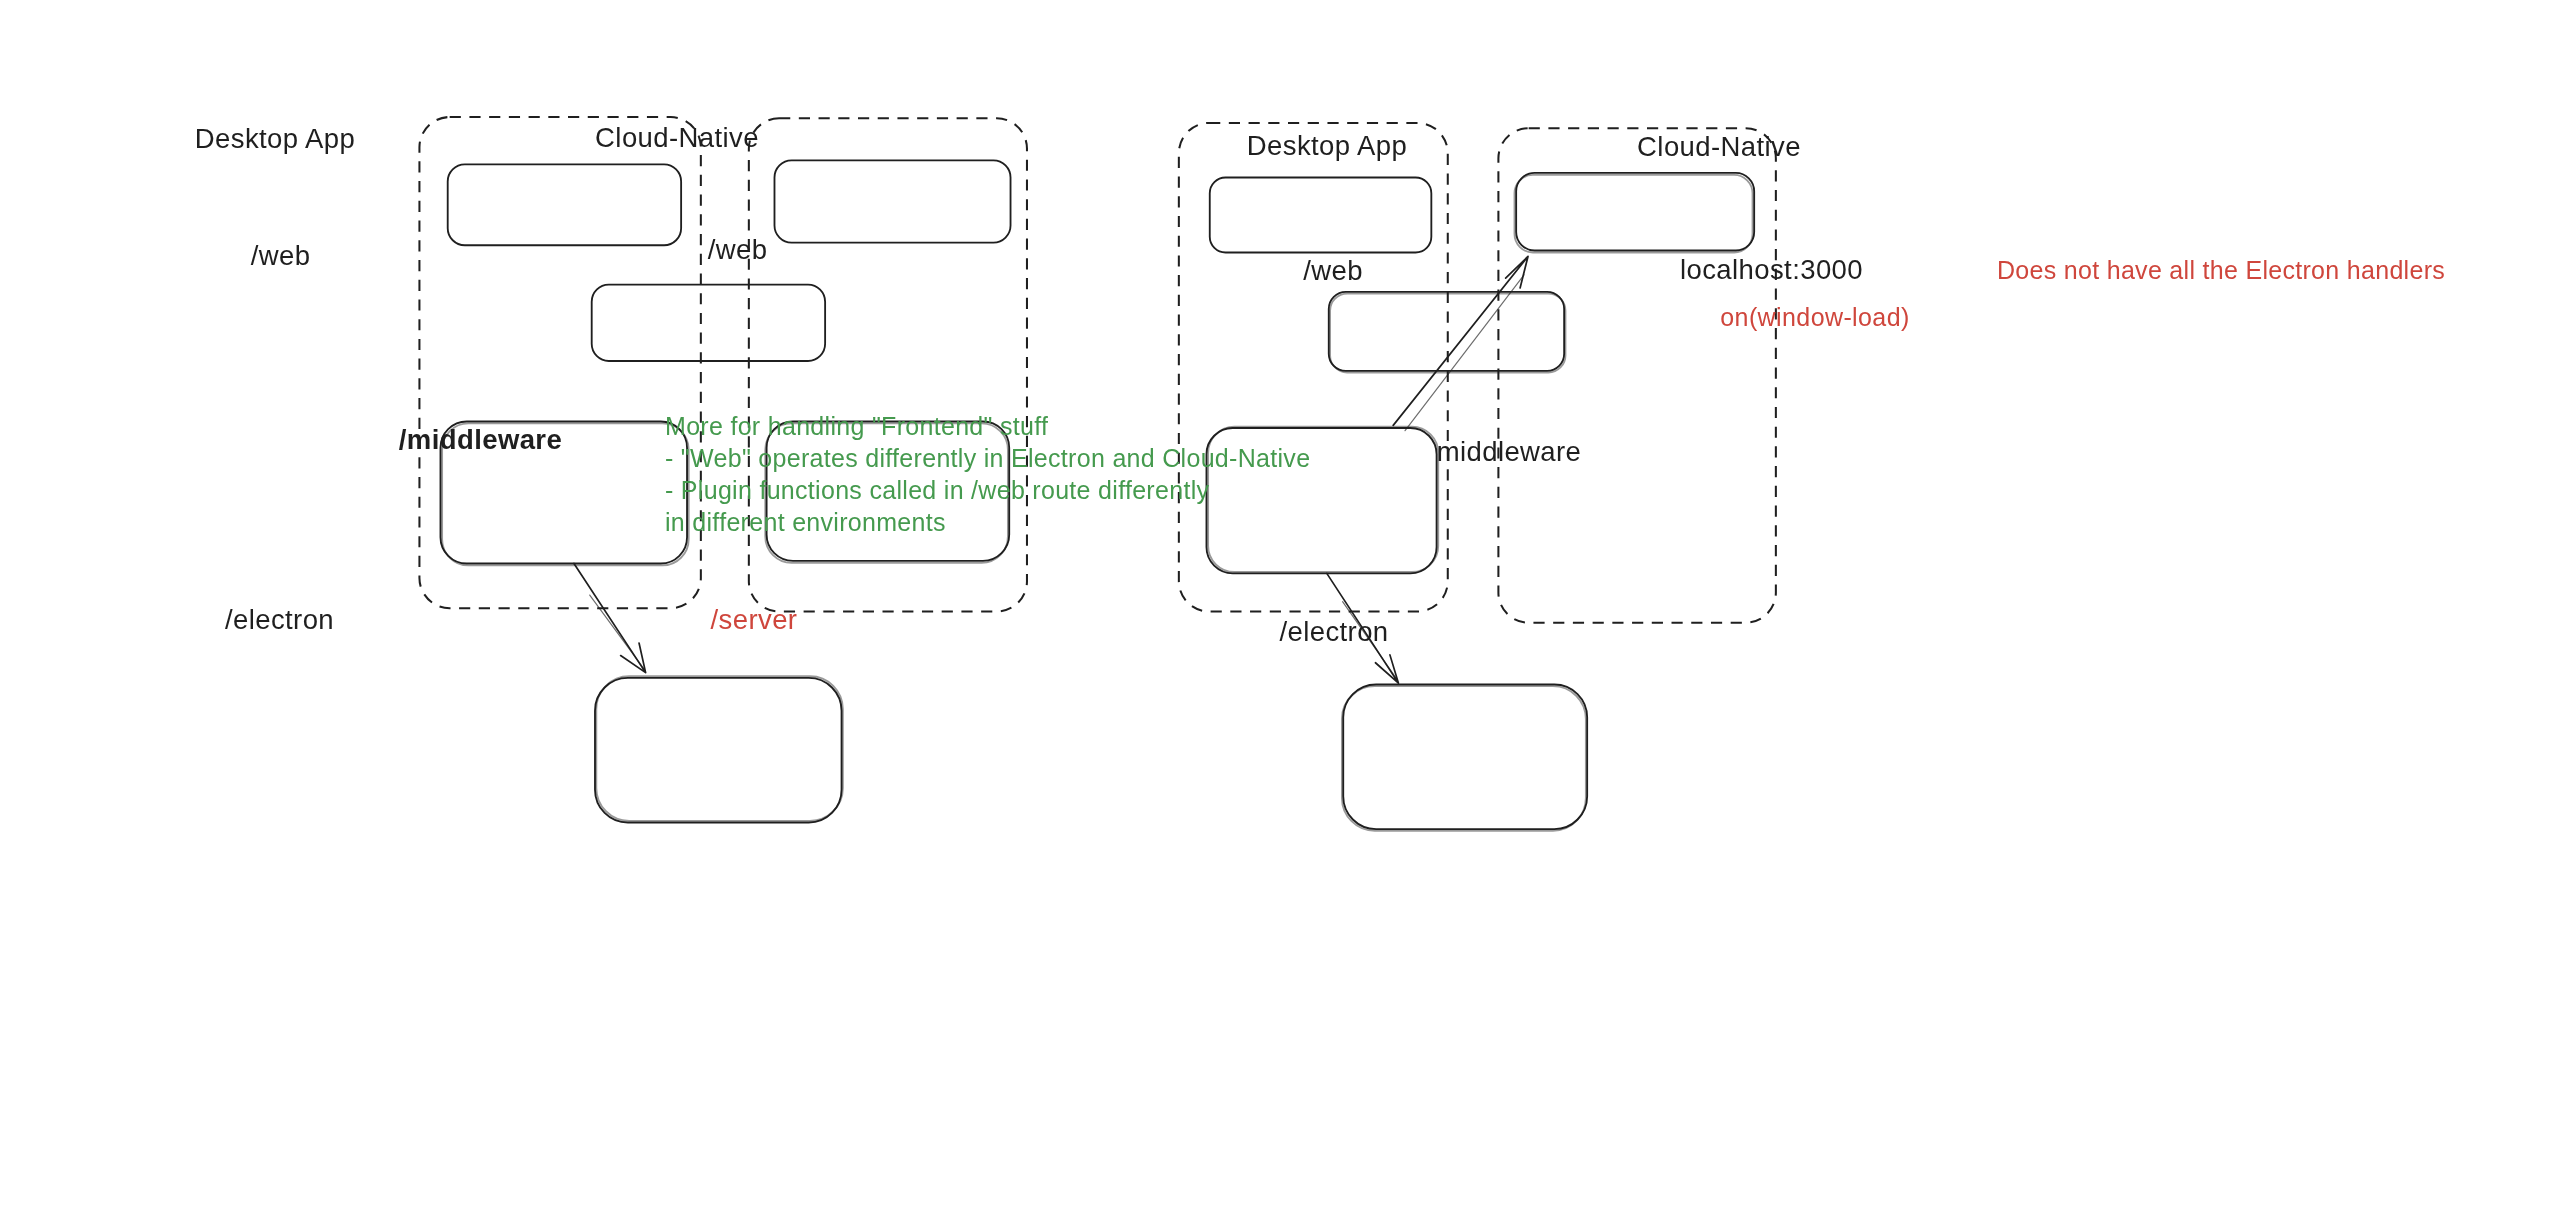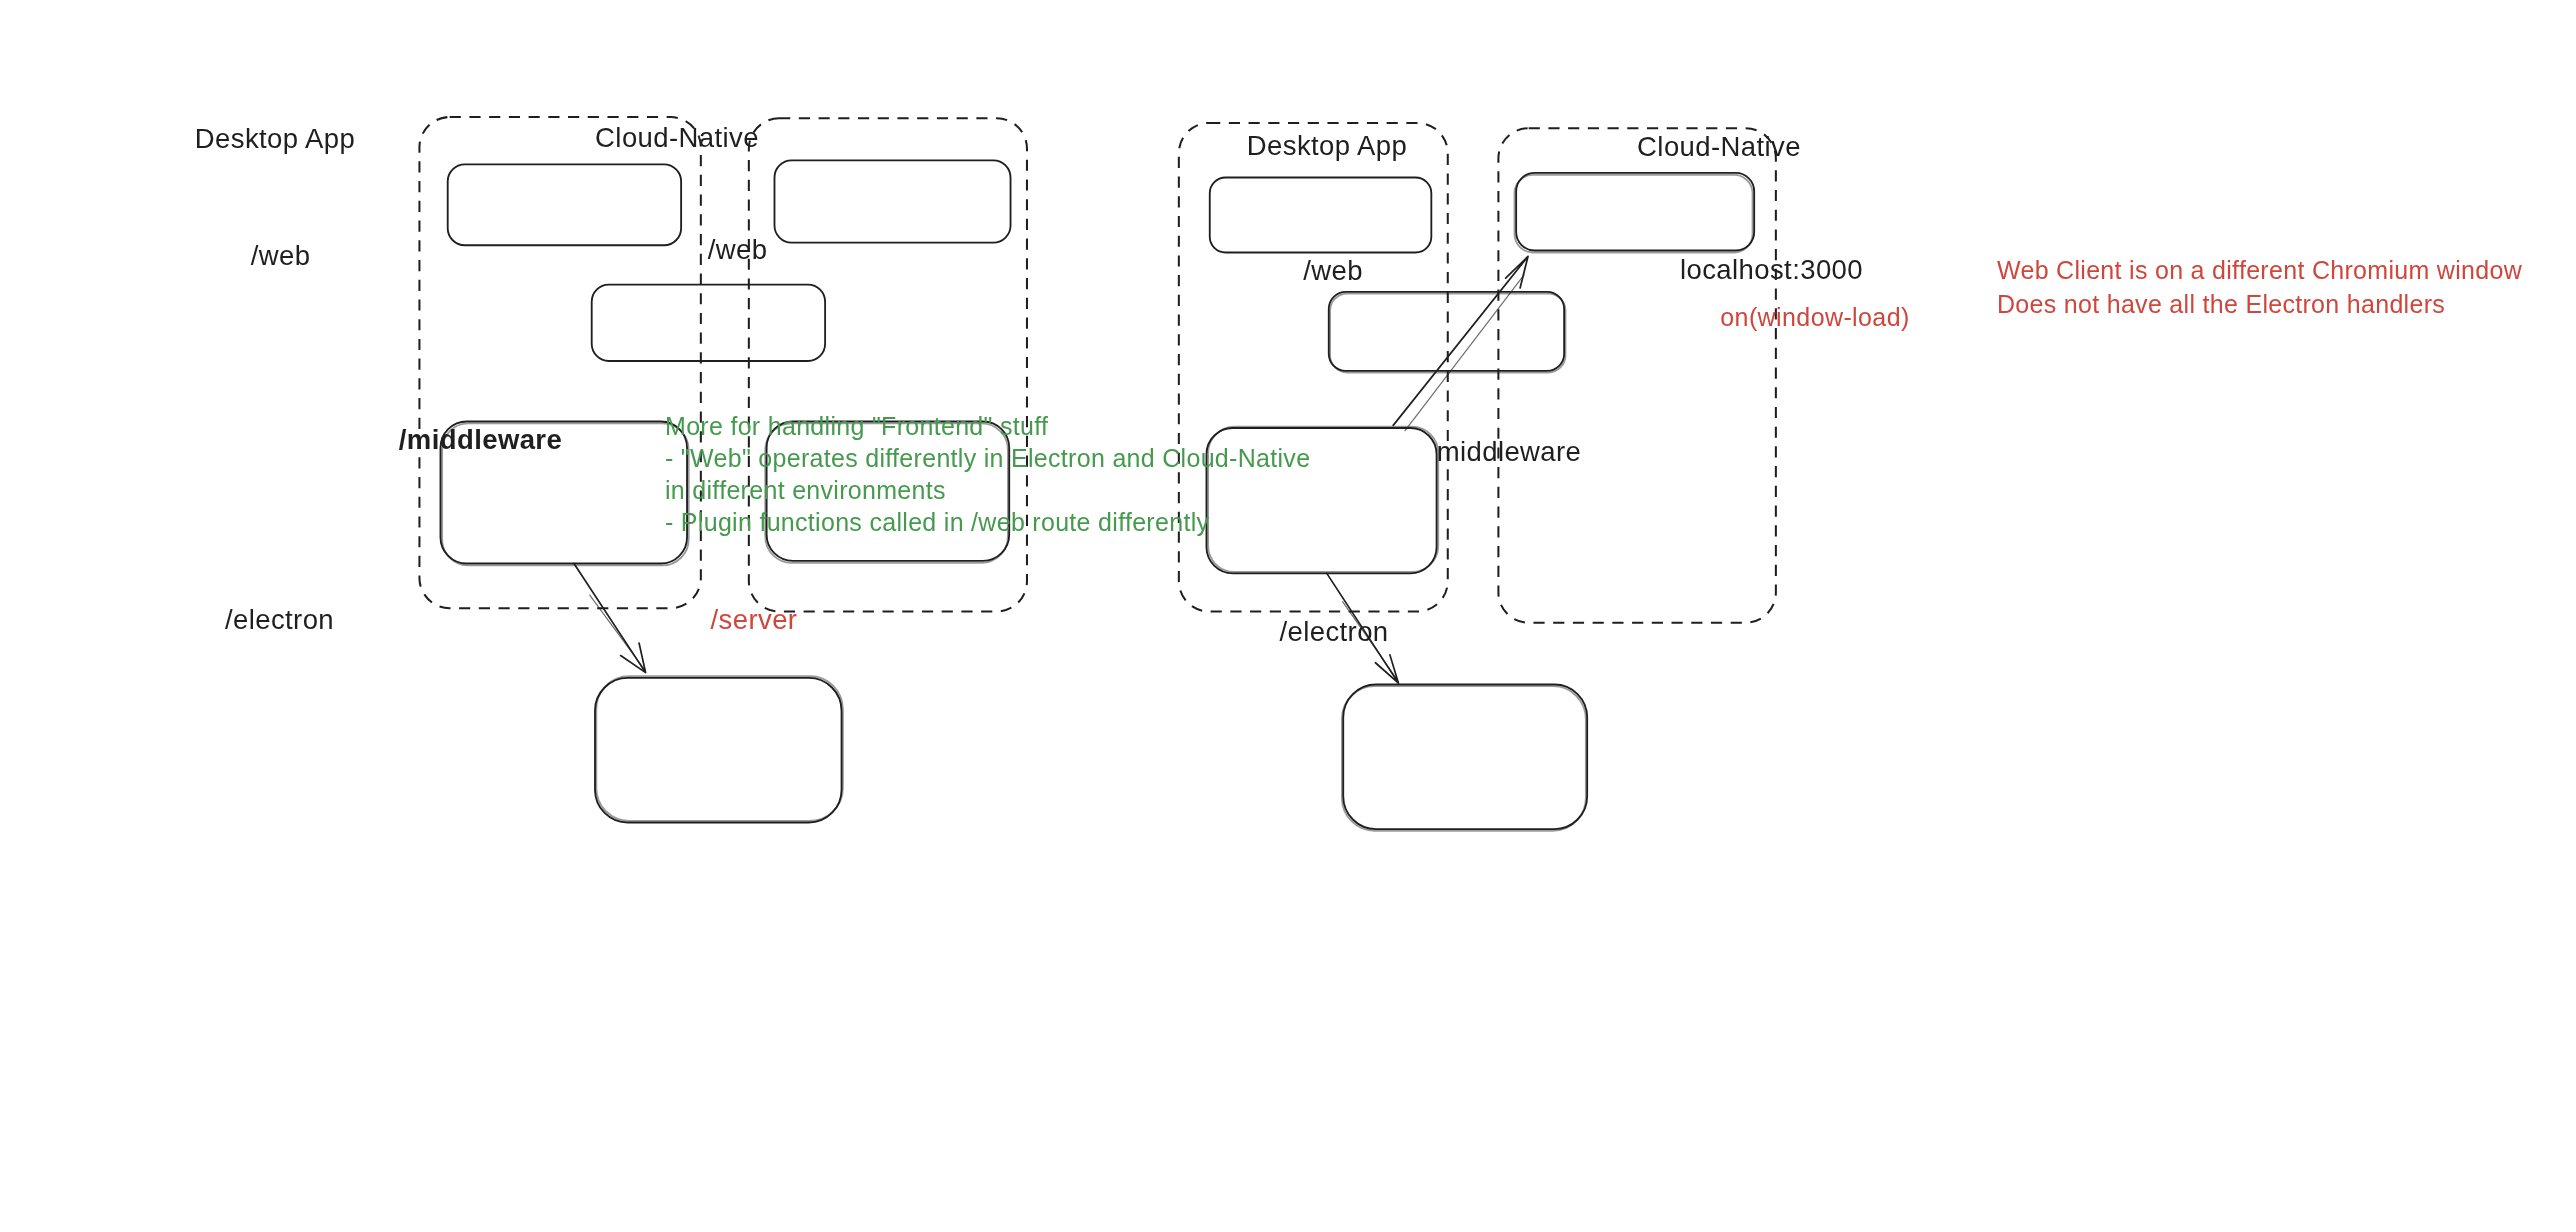--- a/index.html
+++ b/index.html
@@ -97,23 +97,22 @@
   <div class="lbl" style="left:1179px;top:255px;width:308px;">/web</div>
   <div class="lbl" style="left:1606px;top:254px;width:331px;">localhost:3000</div>
   <div class="lbl red sub" style="left:1650px;top:304px;width:330px;">on(window-load)</div>
   <div class="lbl" style="left:1345px;top:436px;width:328px;">middleware</div>
   <div class="lbl" style="left:1174px;top:616px;width:320px;">/electron</div>
   <div class="lbl" style="left:1365px;top:981px;width:340px;">Plugins</div>
 
   <div class="note green" style="left:665px;top:410px;">
     <div>More for handling "Frontend" stuff</div>
     <div>- "Web" operates differently in Electron and Cloud-Native</div>
+    <div>- Plugin functions called in /web route differently</div>
     <div>in different environments</div>
-    <div>- Plugin functions called in /web route differently</div>
   </div>
 
   <div class="note red" style="left:1997px;top:253px;">
-    <div>Web Client is on a different Chromium window</div>
     <div>Does not have all the Electron handlers</div>
   </div>
 
 </div>
 
 
 </body></html>

